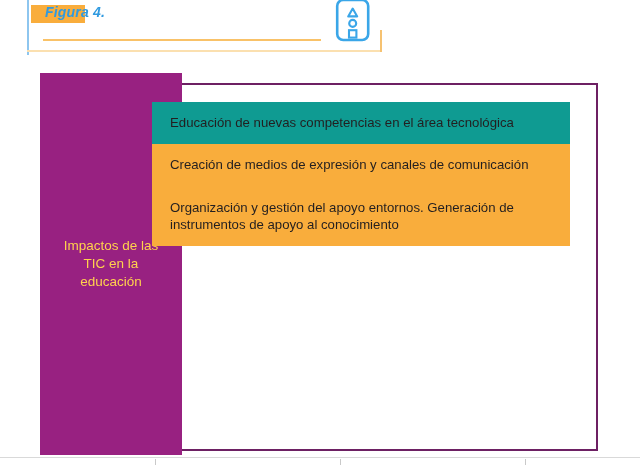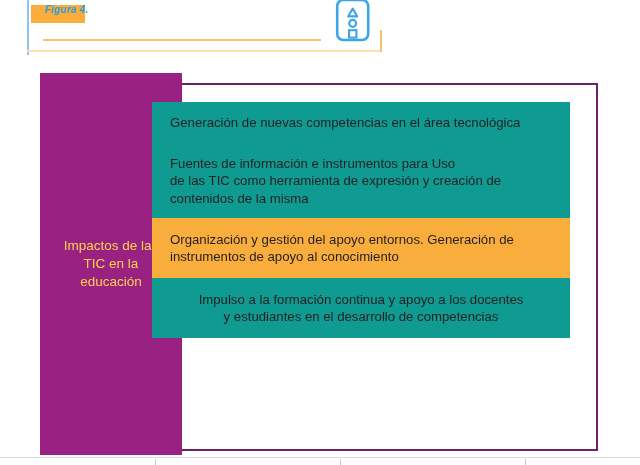--- a/index.html
+++ b/index.html
@@ -36,21 +36,21 @@
   }
   .figura-chip {
     position: absolute;
     left: 31px; top: 5px;
     width: 54px; height: 18px;
     background: #f9ad3c;
   }
   .figura-label {
     position: absolute;
     left: 45px; top: 4px;
-    font-size: 10px;
+    font-size: 14px;
     font-weight: bold;
     font-style: italic;
     color: #2f9ae0;
     letter-spacing: 0.2px;
     white-space: nowrap;
   }
   .figura-subtitle {
     position: absolute;
     left: 45px; top: 24px;
     font-size: 13.5px;
@@ -174,34 +174,28 @@
 
 <div class="purple-panel">
   <div class="purple-panel-label">Impactos
 de las
 TIC en la
 educación</div>
 </div>
 
 <div id="rows">
     <div class="row align-left" style="background: rgb(15, 155, 146); height: 42px;">
-      <div class="row-text">Generación de nuevas competencias en el área tecnológica</div>
+      <div class="row-text">Educación de nuevas competencias en el área tecnológica</div>
     </div>
-    <div class="row align-left" style="background: rgb(15, 155, 146); height: 74px;">
-      <div class="row-text">Fuentes de información e  instrumentos para Uso
-de las TIC como herramienta de expresión y creación de
-contenidos de la misma</div>
+    <div class="row align-left" style="background: rgb(249, 173, 60); height: 42px;">
+      <div class="row-text">Creación de medios de expresión y canales de comunicación</div>
     </div>
     <div class="row align-left" style="background: rgb(249, 173, 60); height: 60px;">
       <div class="row-text">Organización y gestión del apoyo entornos. Generación de
 instrumentos de apoyo al conocimiento</div>
-    </div>
-    <div class="row align-center" style="background: rgb(15, 155, 146); height: 60px;">
-      <div class="row-text">Impulso a la formación continua y apoyo a los docentes
-y estudiantes en el desarrollo de competencias</div>
     </div>
   </div>
 
 <div class="footer-rule"></div>
 <div id="footer-ticks">
     <div class="footer-tick" style="left: 155px;"></div>
     <div class="footer-tick" style="left: 340px;"></div>
     <div class="footer-tick" style="left: 525px;"></div>
   </div>
 

